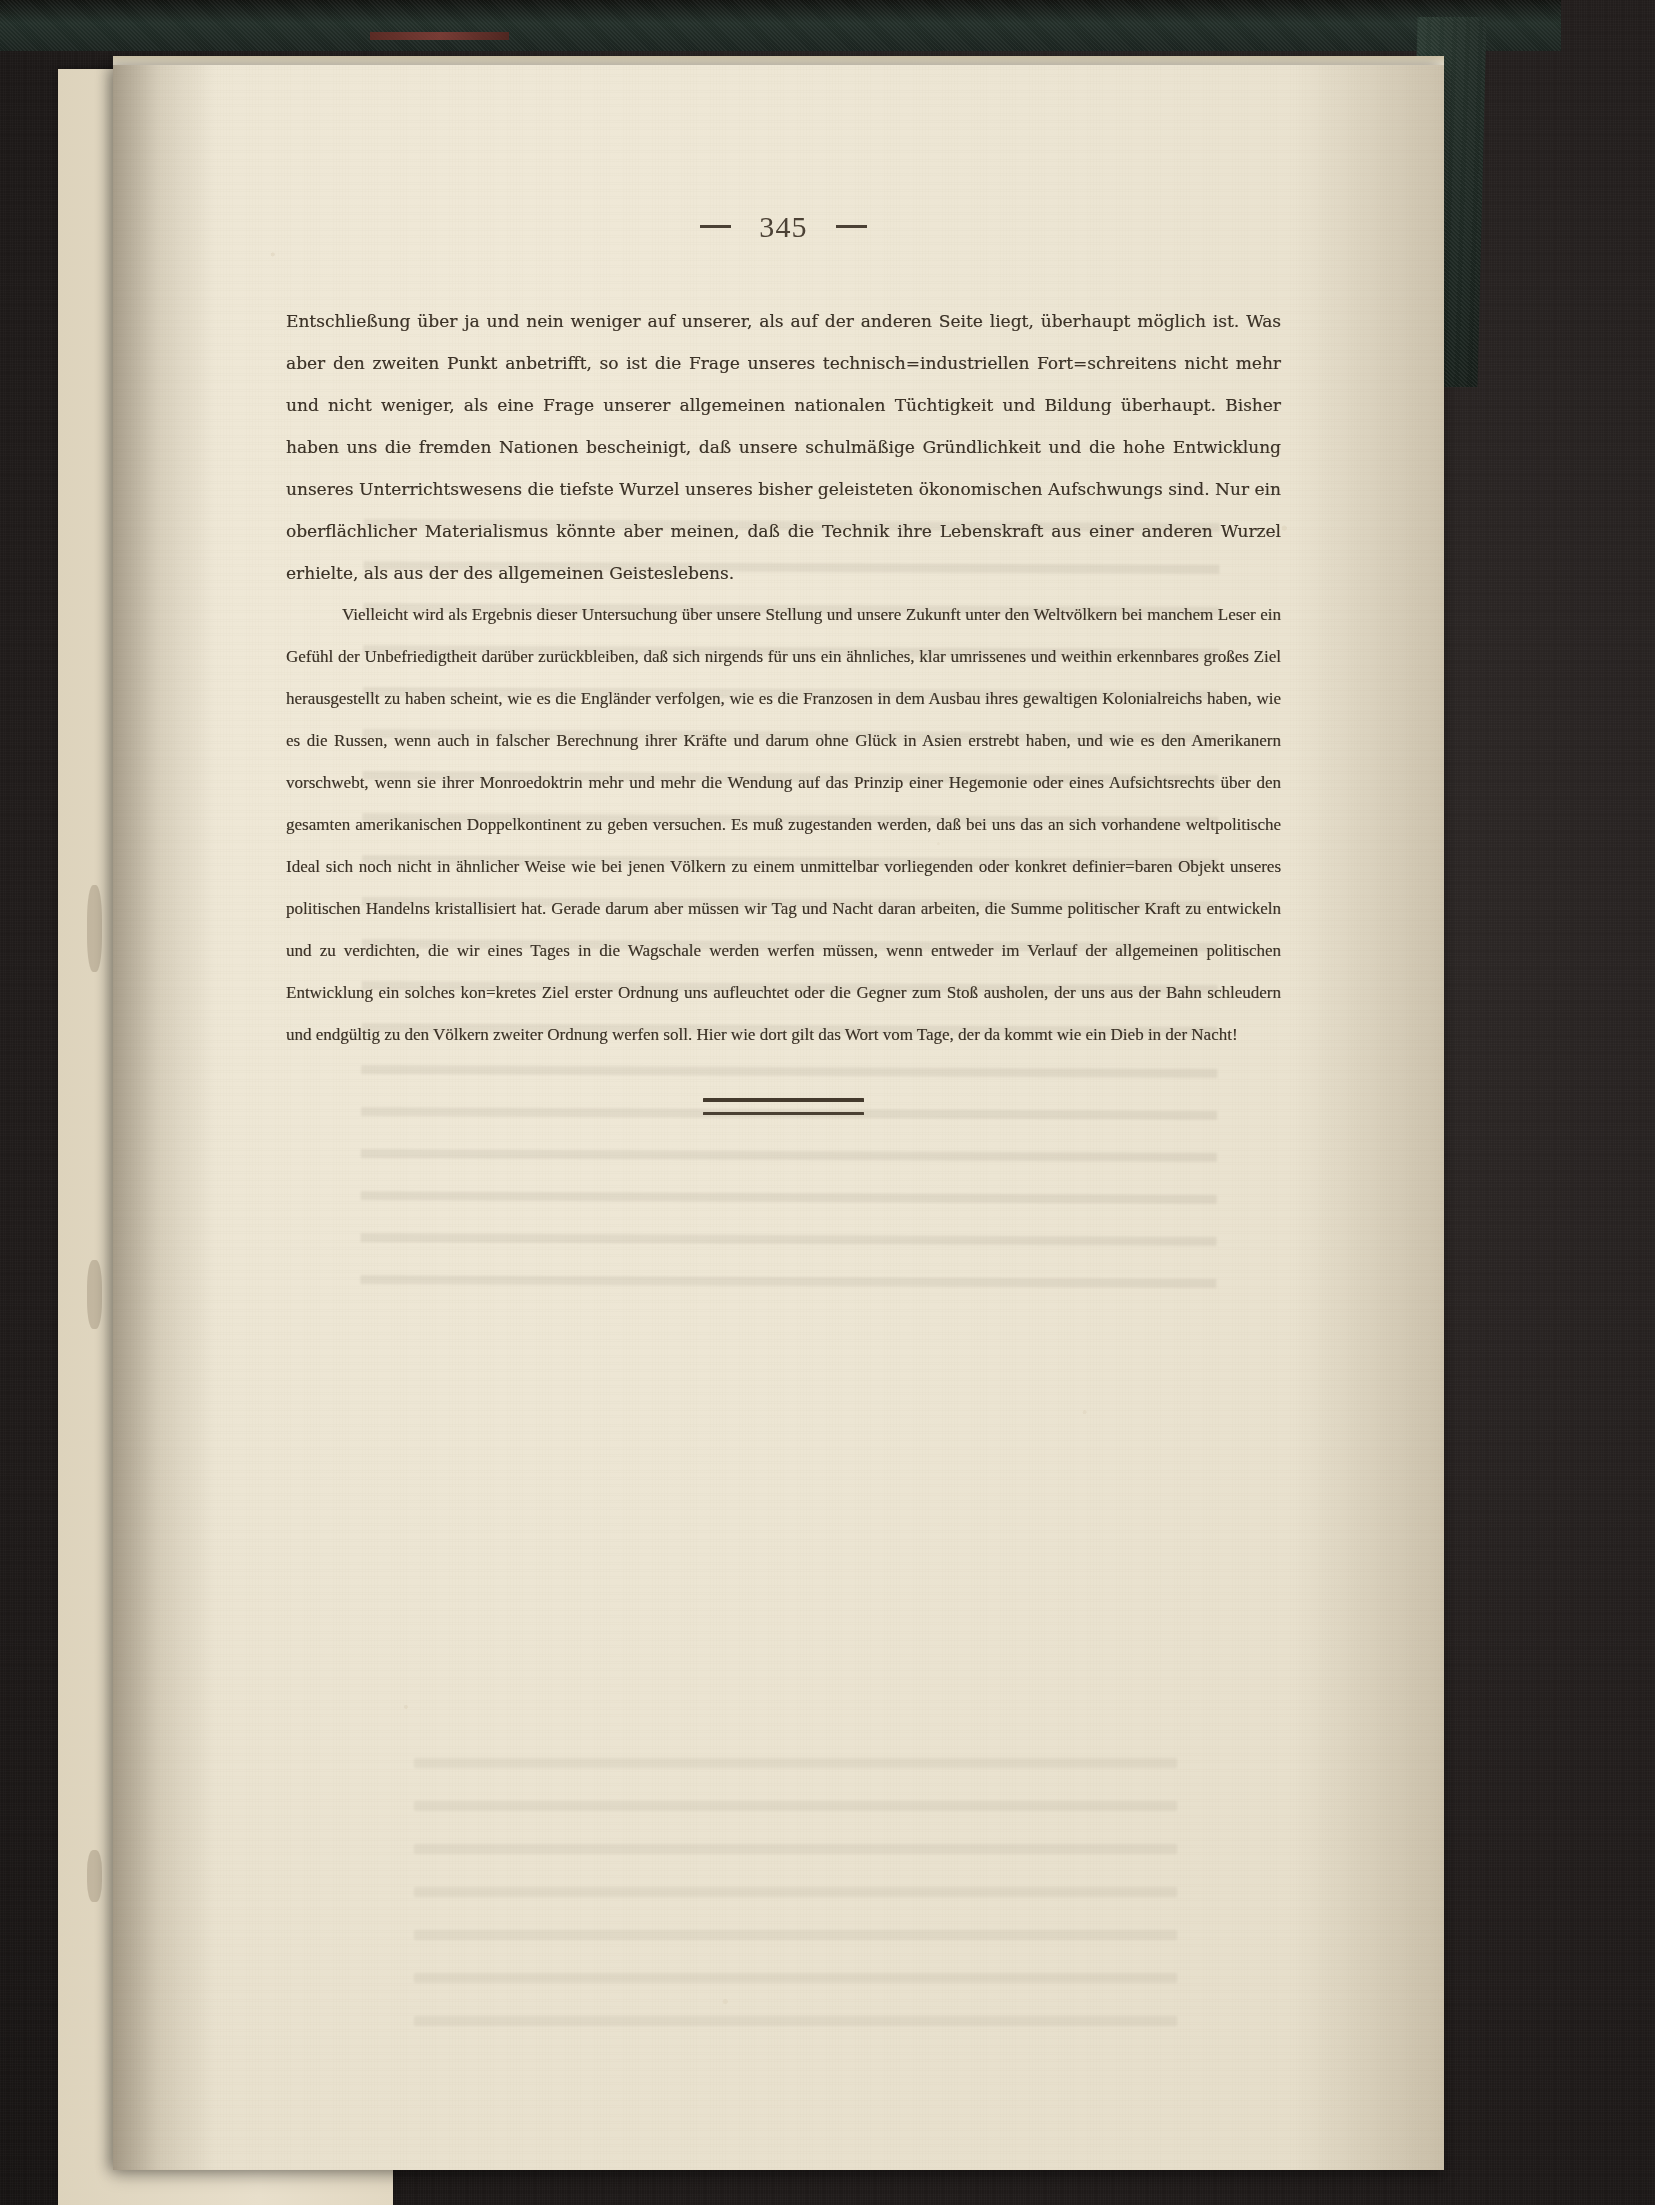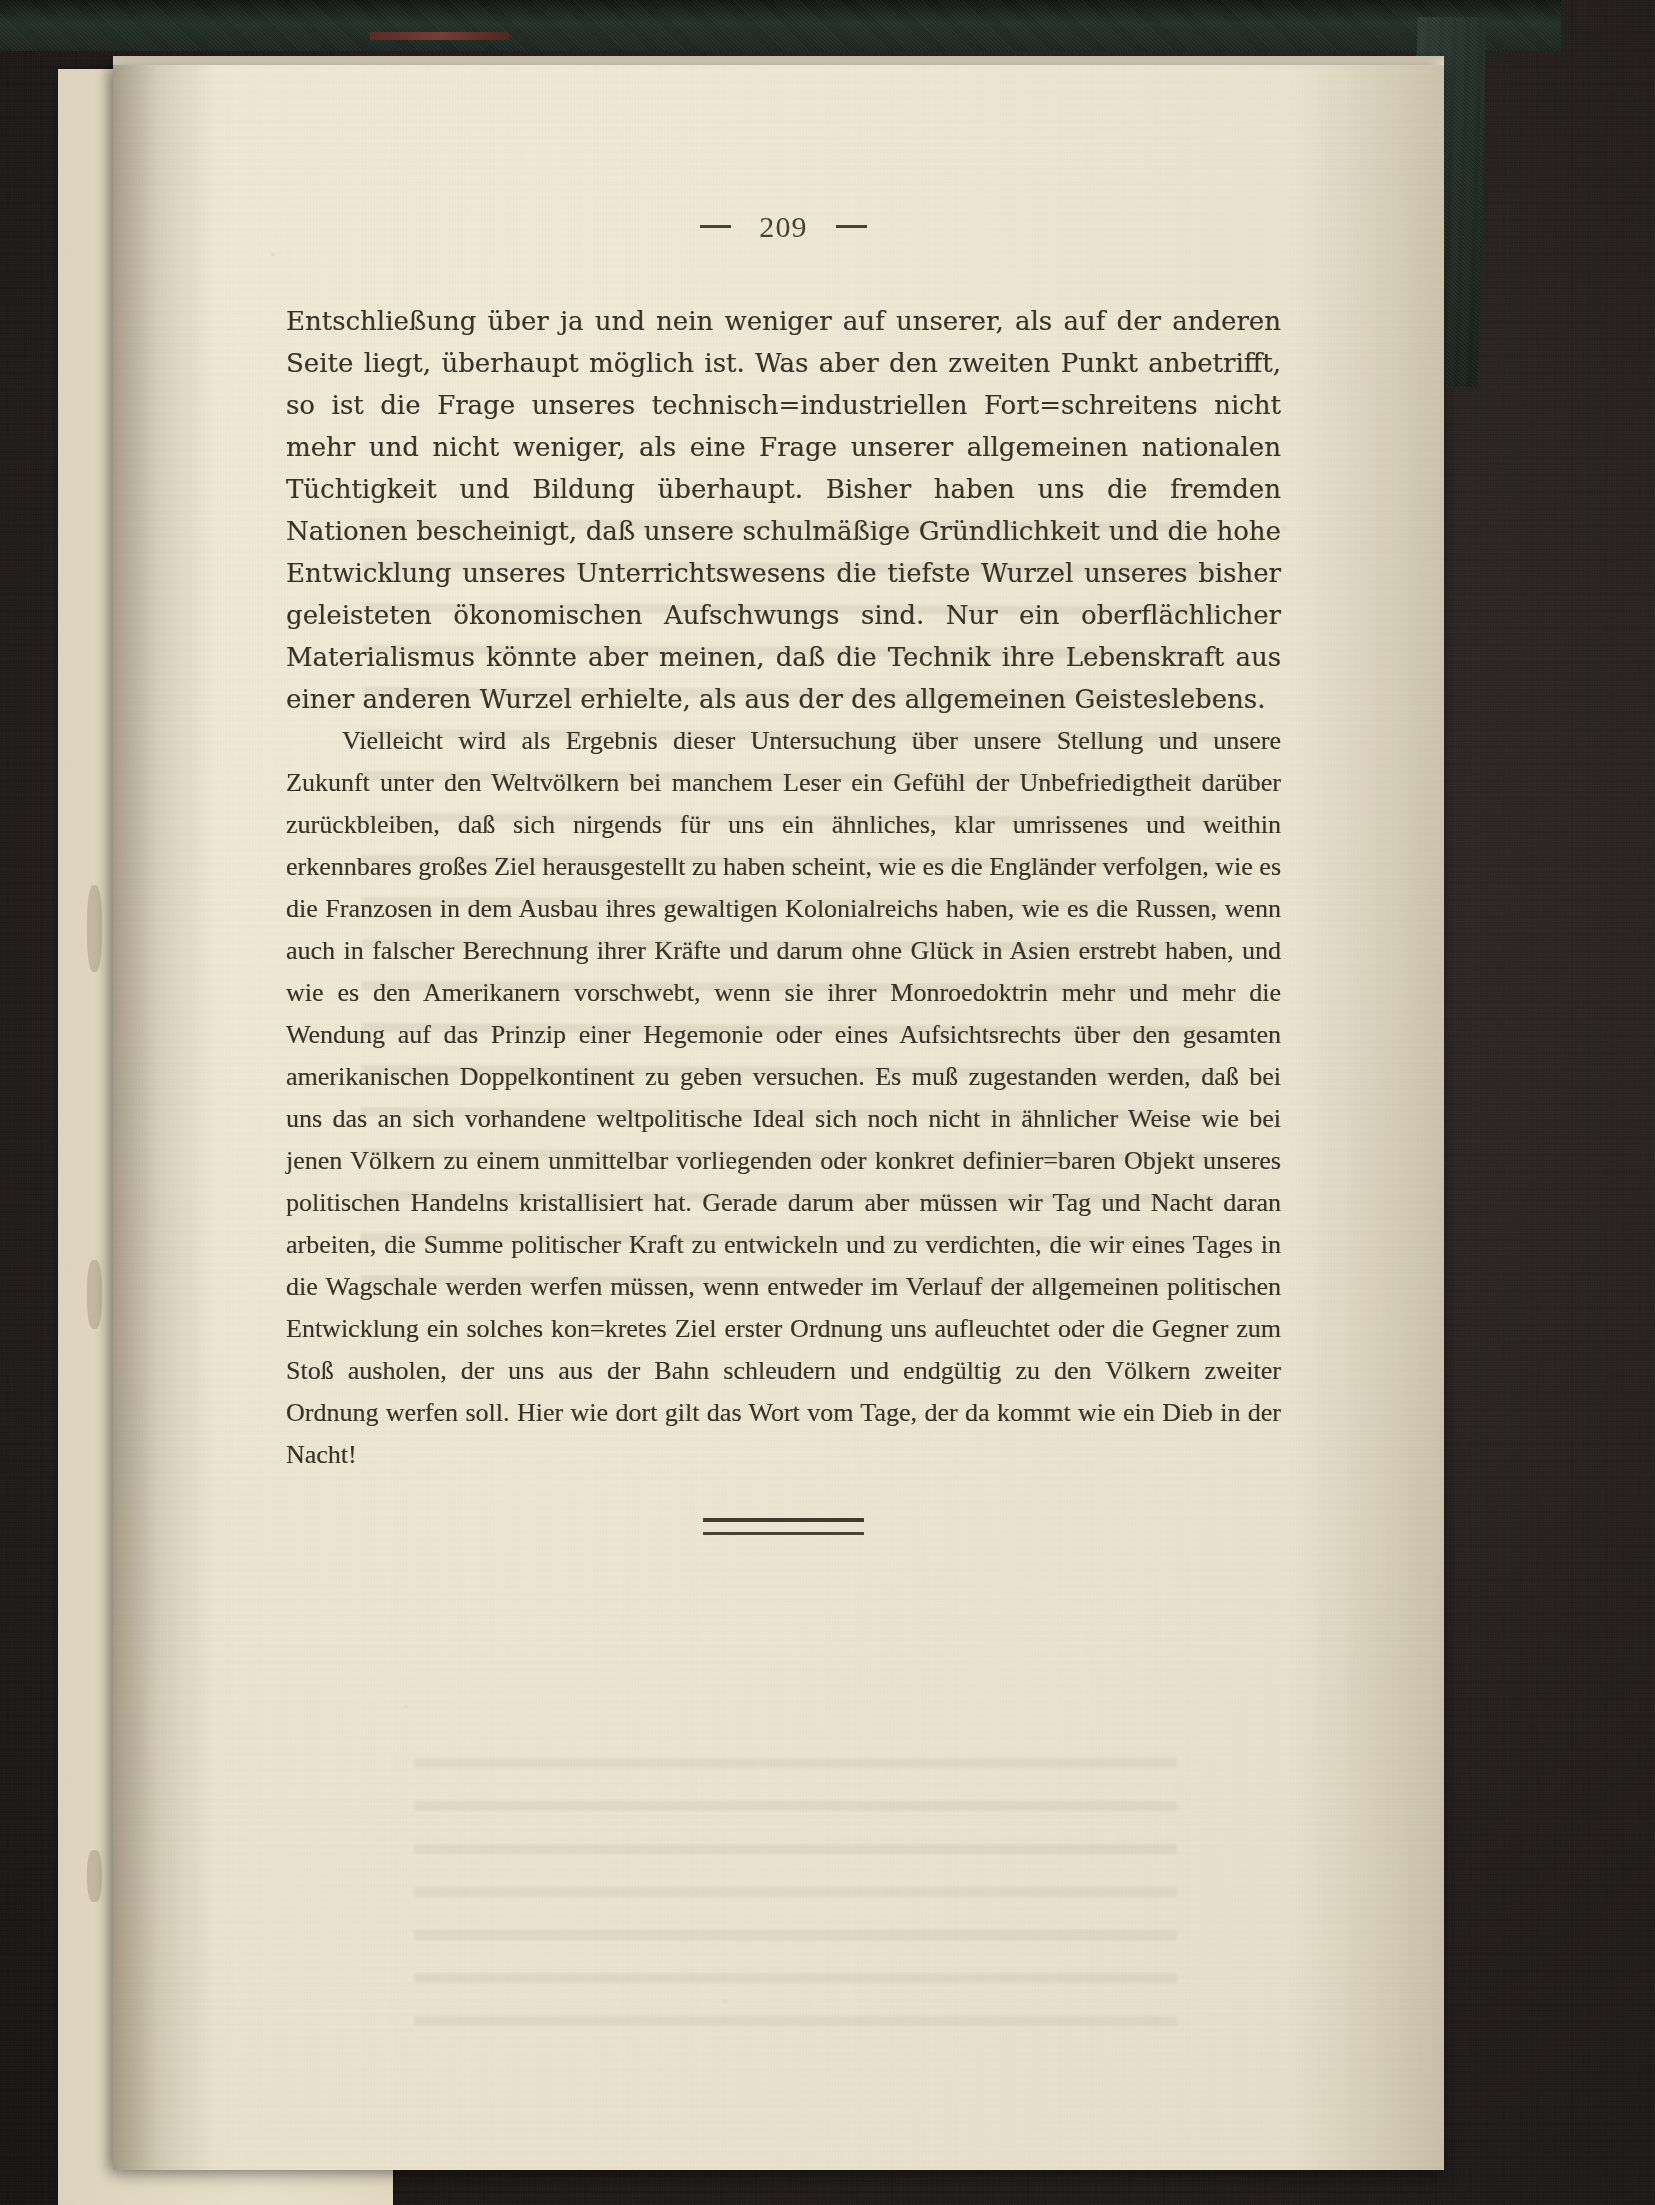--- a/index.html
+++ b/index.html
@@ -232,21 +232,21 @@
     background: #4b4135;
     vertical-align: 9.3px;
   }
   .folio .dash.left { margin-right: 19.7px; }
   .folio .dash.right { margin-left: 19.7px; }
   .folio .num { font-weight: 400; }
 
   
   .bodytext {
     font-family: "DejaVu Serif", "Liberation Serif", serif;
-    font-size: 26px;
+    font-size: 17px;
     line-height: 42px;
     color: #3b3227;
     text-align: justify;
     text-justify: inter-word;
     -webkit-font-smoothing: none;
   }
 
   .bodytext p {
     margin: 0;
   }
@@ -316,21 +316,21 @@
   <div class="page">
 
     <div class="bleed-through"></div>
     <div class="bleed-through-2"></div>
     <div class="foxing"></div>
 
     <div class="typeblock">
 
       <div class="folio">
         <span class="dash left"></span>
-        <span class="num">209</span>
+        <span class="num">345</span>
         <span class="dash right"></span>
       </div>
 
       <div class="bodytext">
         <p>Entschließung über ja und nein weniger auf unserer, als auf der anderen Seite liegt, überhaupt möglich ist. Was aber den zweiten Punkt anbetrifft, so ist die Frage unseres technisch=industriellen Fort=schreitens nicht mehr und nicht weniger, als eine Frage unserer allgemeinen nationalen Tüchtigkeit und Bildung überhaupt. Bisher haben uns die fremden Nationen bescheinigt, daß unsere schulmäßige Gründlichkeit und die hohe Entwicklung unseres Unterrichtswesens die tiefste Wurzel unseres bisher geleisteten ökonomischen Aufschwungs sind. Nur ein oberflächlicher Materialismus könnte aber meinen, daß die Technik ihre Lebenskraft aus einer anderen Wurzel erhielte, als aus der des allgemeinen Geisteslebens.</p>
         <p class="indent">Vielleicht wird als Ergebnis dieser Untersuchung über unsere Stellung und unsere Zukunft unter den Weltvölkern bei manchem Leser ein Gefühl der Unbefriedigtheit darüber zurückbleiben, daß sich nirgends für uns ein ähnliches, klar umrissenes und weithin erkennbares großes Ziel herausgestellt zu haben scheint, wie es die Engländer verfolgen, wie es die Franzosen in dem Ausbau ihres gewaltigen Kolonialreichs haben, wie es die Russen, wenn auch in falscher Berechnung ihrer Kräfte und darum ohne Glück in Asien erstrebt haben, und wie es den Amerikanern vorschwebt, wenn sie ihrer Monroedoktrin mehr und mehr die Wendung auf das Prinzip einer Hegemonie oder eines Aufsichtsrechts über den gesamten amerikanischen Doppelkontinent zu geben versuchen. Es muß zugestanden werden, daß bei uns das an sich vorhandene weltpolitische Ideal sich noch nicht in ähnlicher Weise wie bei jenen Völkern zu einem unmittelbar vorliegenden oder konkret definier=baren Objekt unseres politischen Handelns kristallisiert hat. Gerade darum aber müssen wir Tag und Nacht daran arbeiten, die Summe politischer Kraft zu entwickeln und zu verdichten, die wir eines Tages in die Wagschale werden werfen müssen, wenn entweder im Verlauf der allgemeinen politischen Entwicklung ein solches kon=kretes Ziel erster Ordnung uns aufleuchtet oder die Gegner zum Stoß ausholen, der uns aus der Bahn schleudern und endgültig zu den Völkern zweiter Ordnung werfen soll. Hier wie dort gilt das Wort vom Tage, der da kommt wie ein Dieb in der Nacht!</p>
       </div>
 
       <div class="ornament">
         <div class="rule"></div>

